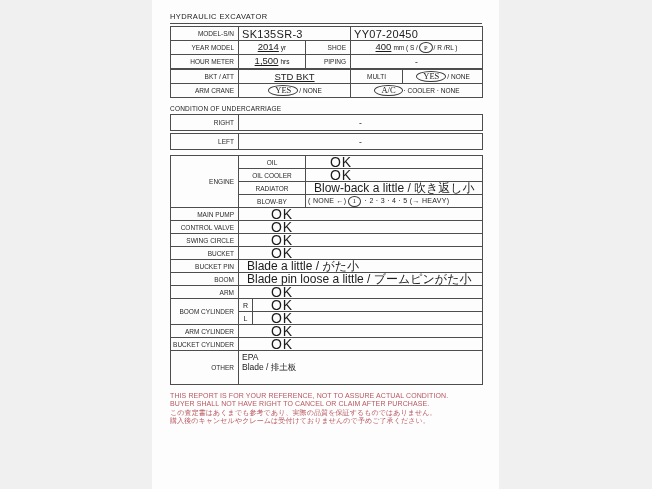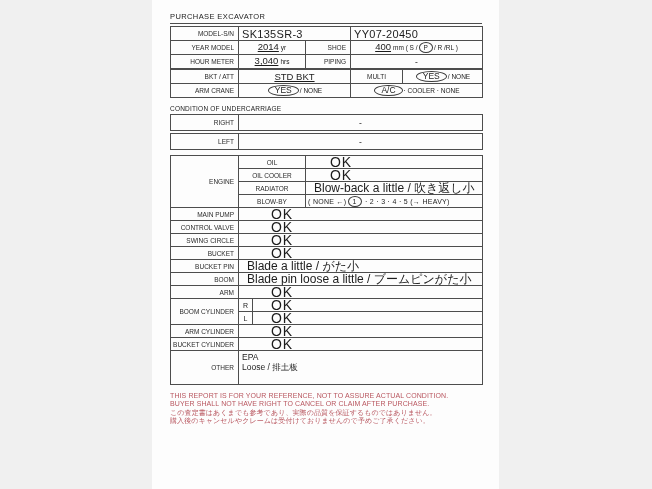--- a/index.html
+++ b/index.html
@@ -40,21 +40,21 @@
   .num { font-size:9.5px; margin-right:2px;text-decoration:underline; }
   .unit { font-size:6.5px; }
   .ok { font-size:14px; letter-spacing:0.8px; }
   .pad32 { padding-left:32px; }
   .pad24 { padding-left:24px; }
   .pad18 { padding-left:18px; }
   .txt { padding-left:8px; font-size:12px; }
   .blowby { font-size:7px; padding-left:2px; letter-spacing:0.3px; }
   .circ {
     display:inline-block; border:1px solid #3a3a3a; border-radius:50%;
-    padding:0 6px; margin:0 1px; line-height:9px;
+    padding:0 6px; margin:0 1px; line-height:9px;font-family:Liberation Serif, serif;
   }
   .circ-sm { padding:0 4px; }
   .mt0 { margin-top:0; }
   .mt2 { margin-top:2px; }
   .mt5 { margin-top:5px; }
   .other-lbl { vertical-align:middle; }
   .other-val { vertical-align:top; padding:1px 0 0 3px;margin-top:43px; }
   .other-val .line { display:block; font-size:8.5px; line-height:10px; }
   .other-row td { height:32px; }
 
@@ -63,21 +63,21 @@
     font-size:7px; line-height:8.4px; letter-spacing:0.1px; color:#b8555e;
   }
 </style>
 </head>
 <body>
 
 <div class="canvas">
   <div class="page">
     <div class="content">
 
-      <div class="doc-title">PURCHASE EXCAVATOR</div>
+      <div class="doc-title">HYDRAULIC EXCAVATOR</div>
 
       <table class="spec">
         <colgroup>
             <col style="width:68px">
             <col style="width:67px">
             <col style="width:45px">
             <col style="width:52px">
             <col style="width:80px">
           </colgroup>
         <tbody>
@@ -87,21 +87,21 @@
           <td class="big" colspan="2">YY07-20450</td>
         </tr>
         <tr>
           <td class="lbl">YEAR MODEL</td>
           <td class="ctr"><span class="num">2014</span><span class="unit">yr</span></td>
           <td class="lbl">SHOE</td>
           <td class="ctr" colspan="2"><span class="num">400</span><span class="unit">mm ( S /</span><span class="circ circ-sm unit">P</span><span class="unit">/ R /RL )</span></td>
         </tr>
         <tr>
           <td class="lbl">HOUR METER</td>
-          <td class="ctr"><span class="num">3,040</span><span class="unit">hrs</span></td>
+          <td class="ctr"><span class="num">1,500</span><span class="unit">hrs</span></td>
           <td class="lbl">PIPING</td>
           <td class="ctr" colspan="2">-</td>
         </tr>
       </tbody>
         </table>
 
       <table class="spec mt0">
         <colgroup>
             <col style="width:68px">
             <col style="width:112px">
@@ -218,21 +218,21 @@
           <td class="ok pad32" colspan="3">OK</td>
         </tr>
         <tr>
           <td class="lbl">BUCKET CYLINDER</td>
           <td class="ok pad32" colspan="3">OK</td>
         </tr>
         <tr class="other-row">
           <td class="lbl other-lbl">OTHER</td>
           <td class="other-val" colspan="3">
             <span class="line">EPA</span>
-            <span class="line">Loose / 排土板</span>
+            <span class="line">Blade / 排土板</span>
           </td>
         </tr>
       </tbody>
         </table>
 
       <div class="disclaimer">
         <div class="dline">THIS REPORT IS FOR YOUR REFERENCE, NOT TO ASSURE ACTUAL CONDITION.</div>
         <div class="dline">BUYER SHALL NOT HAVE RIGHT TO CANCEL OR CLAIM AFTER PURCHASE.</div>
         <div class="dline">この査定書はあくまでも参考であり、実際の品質を保証するものではありません。</div>
         <div class="dline">購入後のキャンセルやクレームは受付けておりませんので予めご了承ください。</div>

